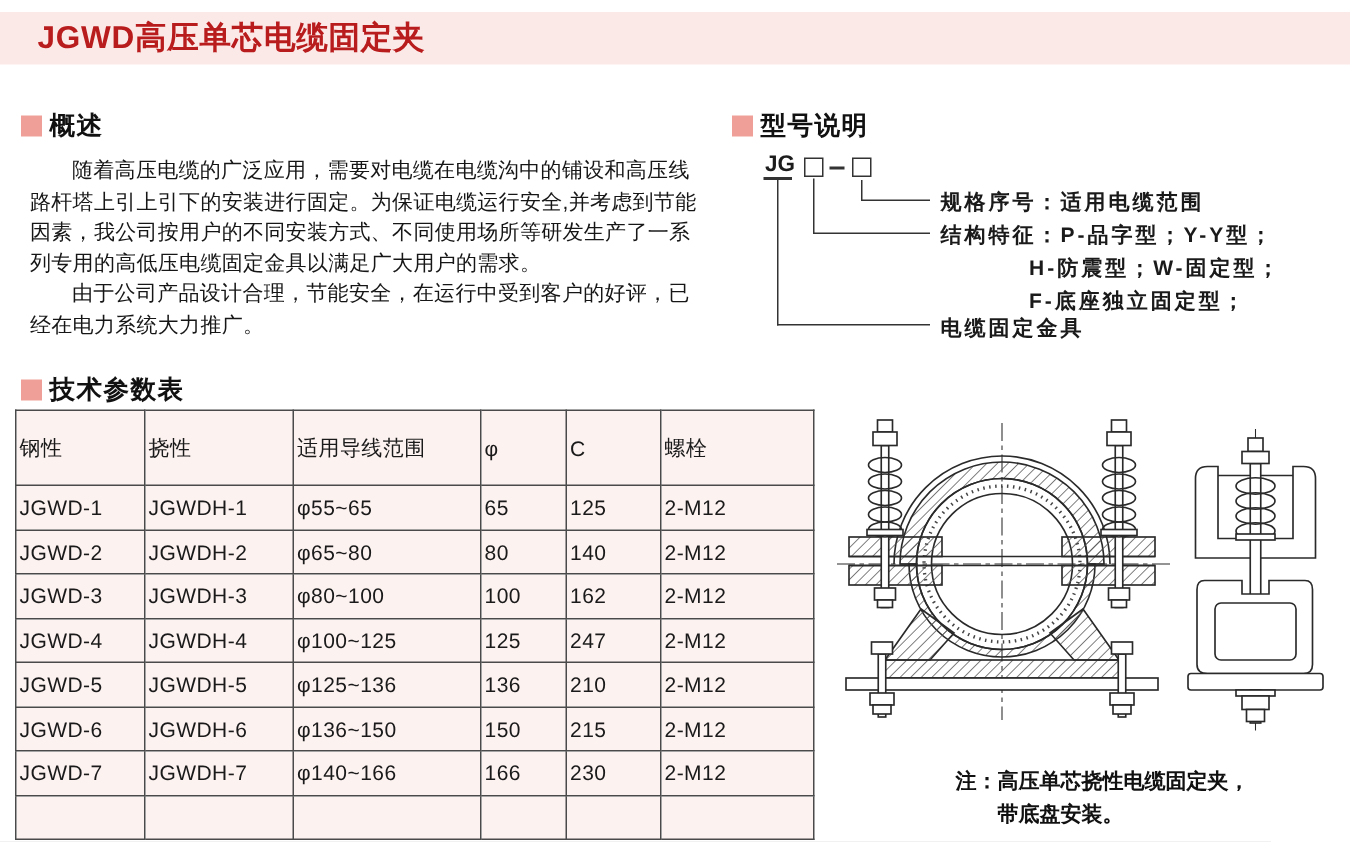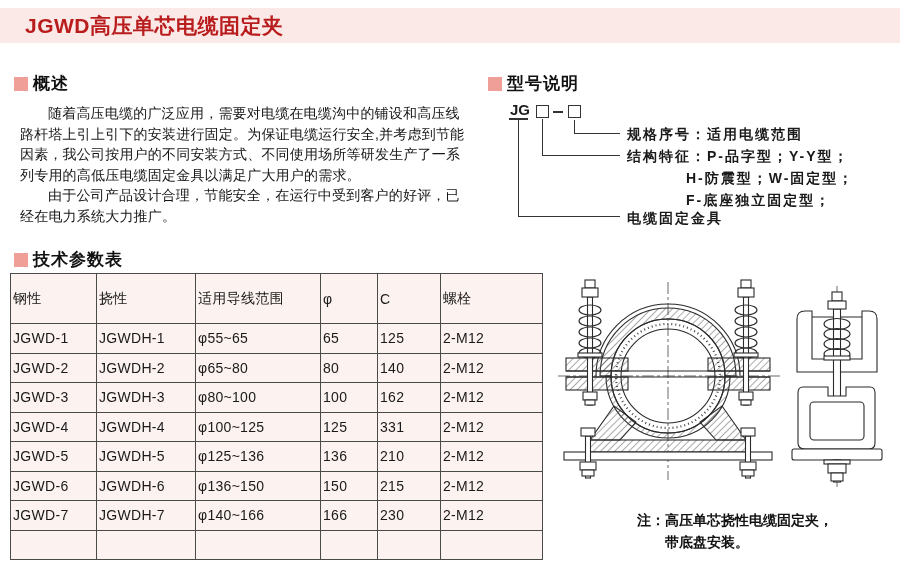--- a/index.html
+++ b/index.html
@@ -126,21 +126,21 @@
           <td>φ80~100</td>
           <td>100</td>
           <td>162</td>
           <td>2-M12</td>
         </tr>
         <tr>
           <td>JGWD-4</td>
           <td>JGWDH-4</td>
           <td>φ100~125</td>
           <td>125</td>
-          <td>331</td>
+          <td>247</td>
           <td>2-M12</td>
         </tr>
         <tr>
           <td>JGWD-5</td>
           <td>JGWDH-5</td>
           <td>φ125~136</td>
           <td>136</td>
           <td>210</td>
           <td>2-M12</td>
         </tr>

